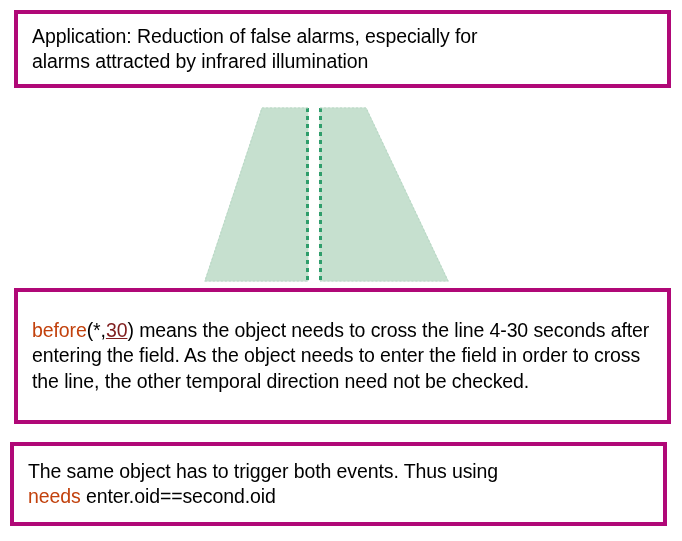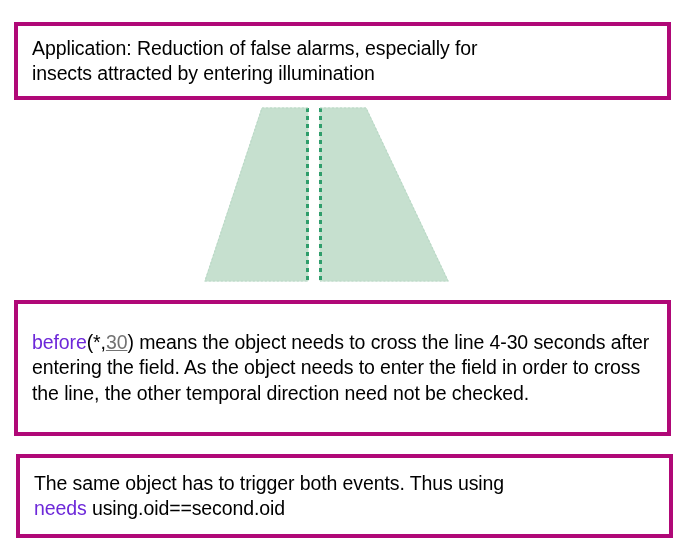--- a/index.html
+++ b/index.html
@@ -27,21 +27,20 @@
   .callout {
     position: absolute;
     box-sizing: border-box;
     background: #ffffff;
     border: 4px solid #b00877;
     padding: 8px 12px 8px 14px;
     color: #000000;
     font-size: 19.5px;
     line-height: 1.30;
     letter-spacing: -0.1px;
-    margin-top: 12px;
   }
 
   #box-application {
     left: 14px;
     top: 10px;
     width: 657px;
     height: 78px;
     display: flex;
     align-items: center;
   }
@@ -50,51 +49,51 @@
   #box-before {
     left: 14px;
     top: 288px;
     width: 657px;
     height: 136px;
     display: flex;
     align-items: center;
   }
 
   #box-where {
-    left: 16px;
+    left: 10px;
     top: 442px;
     width: 657px;
     height: 84px;
     display: flex;
     align-items: center;
   }
 
-  .kw-blue   { color: #6d28d9; }
-  .kw-purple { color: #737373; text-decoration: underline; }
+  .kw-blue   { color: #c2410c; }
+  .kw-purple { color: #7f1d1d; text-decoration: underline; }
   .kw-black  { color: #000000; }
 
   
   #field-diagram {
     position: absolute;
     left: 180px;
     top: 100px;
     width: 300px;
     height: 190px;
   }
   #field-diagram svg { display: block; }
 </style>
 </head>
 <body>
 
 <div class="slide">
 
   <div class="callout" id="box-application">
     <div>
       <span class="txt">Application: Reduction of false alarms, especially for</span>
-      <span class="txt">insects attracted by entering illumination</span>
+      <span class="txt">alarms attracted by infrared illumination</span>
     </div>
   </div>
 
   <div id="field-diagram">
     <svg width="300" height="190" viewBox="0 0 300 190" xmlns="http://www.w3.org/2000/svg">
 
       <polygon points="82,105 128,4 128,4 128,105" fill="#c6e0cf" stroke="#c6e0cf" stroke-width="1" transform="translate(0,76) scale(1,-1) translate(0,-76)"></polygon>
       <polygon points="25,181 82,8 128,8 128,181" fill="#c6e0cf" stroke="#c6e0cf" stroke-width="1"></polygon>
 
       <polygon points="140,8 186,8 268,181 140,181" fill="#c6e0cf" stroke="#c6e0cf" stroke-width="1"></polygon>
@@ -106,16 +105,16 @@
       <polyline points="128,8 82,8 25,181 128,181" fill="none" stroke="#b9d8c6" stroke-width="1.2" stroke-dasharray="2 2"></polyline>
       <polyline points="140,8 186,8 268,181 140,181" fill="none" stroke="#b9d8c6" stroke-width="1.2" stroke-dasharray="2 2"></polyline>
     </svg>
   </div>
 
   <div class="callout" id="box-before">
     <div><span class="kw-blue">before</span><span class="kw-black">(*,</span><span class="kw-purple">30</span><span class="kw-black">)</span><span class="kw-black"> means the object needs to cross the line 4-30 seconds after entering the field. As the object needs to enter the field in order to cross the line, the other temporal direction need not be checked.</span></div>
   </div>
 
   <div class="callout" id="box-where">
-    <div><span>The same object has to trigger both events. Thus using</span><br><span class="kw-blue">needs</span><span>&nbsp;</span><span>using.oid==second.oid</span></div>
+    <div><span>The same object has to trigger both events. Thus using</span><br><span class="kw-blue">needs</span><span>&nbsp;</span><span>enter.oid==second.oid</span></div>
   </div>
 
 </div>
 
 </body></html>

